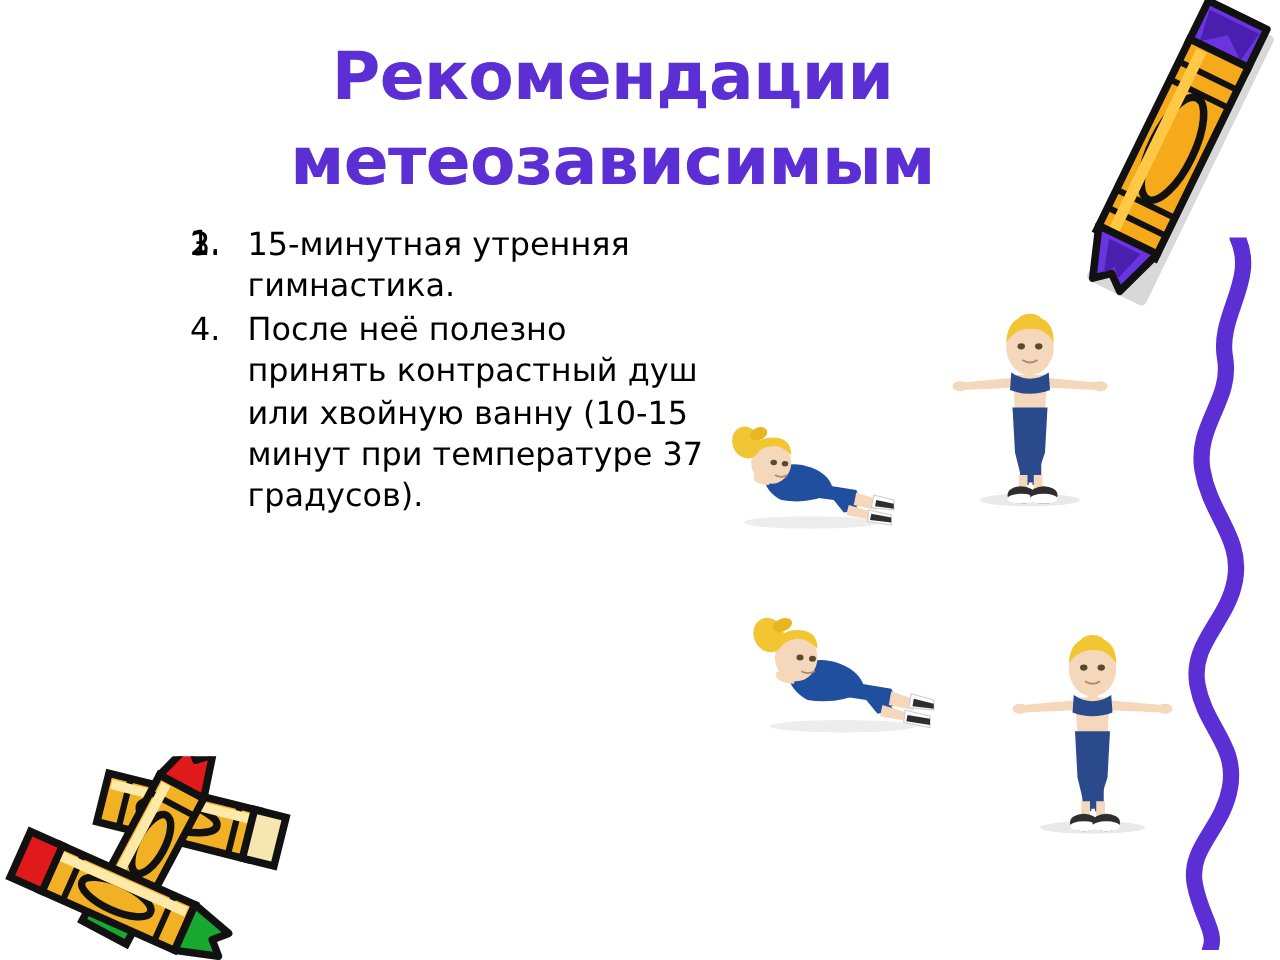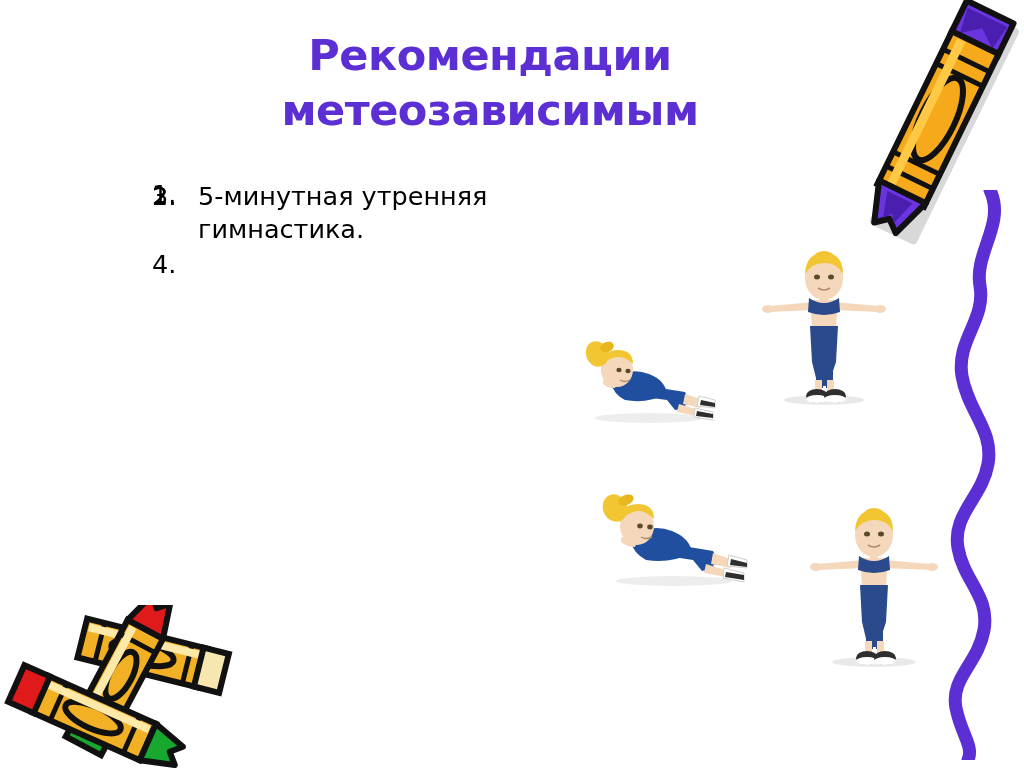--- a/index.html
+++ b/index.html
@@ -22,21 +22,21 @@
   
   #title {
     position: absolute;
     left: 180px;
     top: 28px;
     width: 620px;
     text-align: center;
     color: #5b2fd4;
     font-family: "DejaVu Sans", sans-serif;
     font-weight: bold;
-    font-size: 43px;
+    font-size: 53px;
     line-height: 1.28;
     letter-spacing: -0.5px;
     white-space: pre-line;
   }
 
   
   #list {
     position: absolute;
     left: 150px;
     top: 178px;
@@ -103,24 +103,25 @@
 
   <ol id="list">
     <li>
       <span class="num">1.</span>
     </li>
     <li>
       <span class="num">2.</span>
     </li>
     <li>
       <span class="num">3.</span>
-      <span class="txt"> 5-минутная утренняя гимнастика.</span>
+      <span class="txt"> 15-минутная утренняя гимнастика.</span>
     </li>
     <li>
       <span class="num">4.</span>
+      <span class="txt">После неё полезно принять контрастный душ или хвойную ванну (10-15 минут при температуре 37 градусов).</span>
     </li>
   </ol>
 
   <div class="crayon-wrap" id="crayon-tr">
     <svg viewBox="0 0 200 255" width="200" height="255" aria-hidden="true">
       <g transform="rotate(26 100 127)">
 
         <rect x="76" y="6" width="52" height="240" rx="4" fill="#d8d8d8" transform="translate(7,5)"></rect>
 
         <path d="M74 8 L126 8 L126 46 L74 46 Z" fill="#6a34e0" stroke="#111" stroke-width="6" stroke-linejoin="round"></path>

